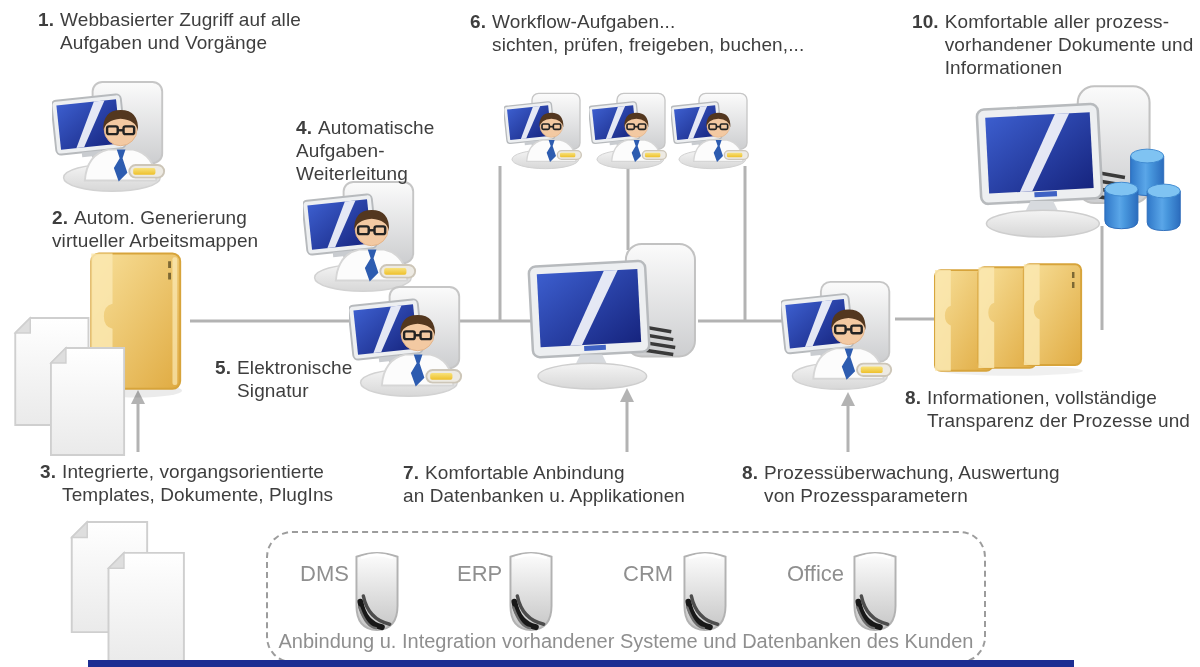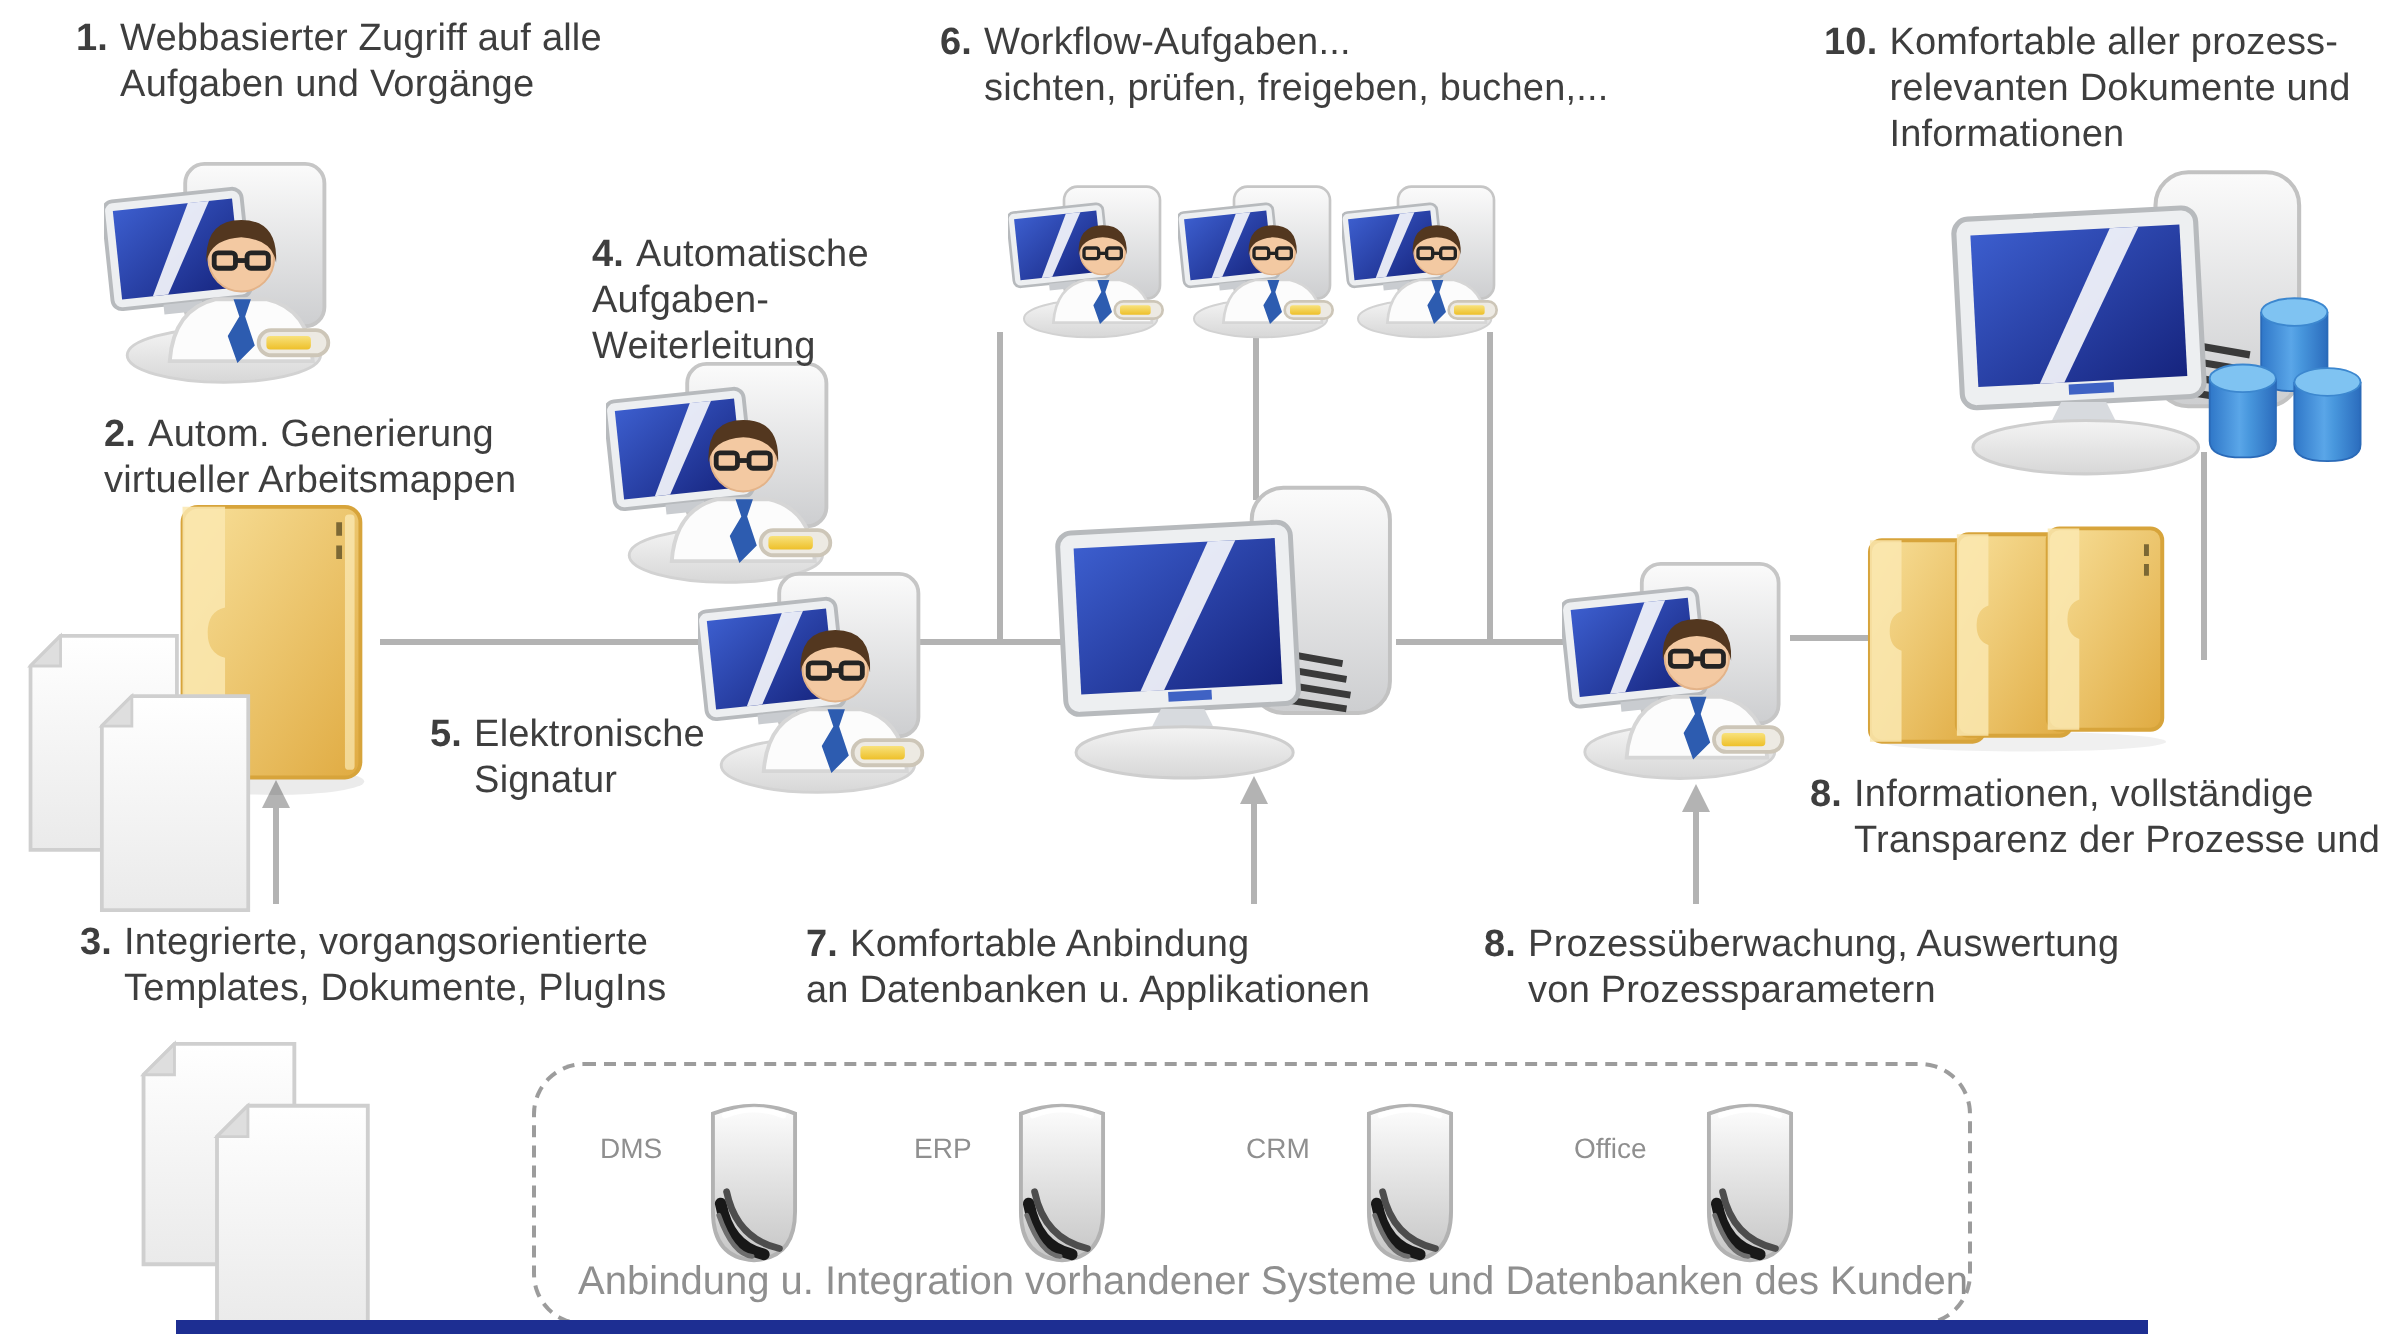--- a/index.html
+++ b/index.html
@@ -9,22 +9,22 @@
   }
   svg.defs{position:absolute;width:0;height:0;}
   .connectors{position:absolute;left:0;top:0;width:1200px;height:667px;pointer-events:none;}
   .icon{position:absolute;}
   .label{position:absolute;color:#3e3e3e;font-size:19px;line-height:23px;letter-spacing:0.1px;}
   .label .num{font-weight:700;}
   .hang{display:flex;gap:6px;}
   .hang .lines{display:flex;flex-direction:column;}
   .flush .num{margin-right:6px;}
   .dashed-box{position:absolute;border:2px dashed #9c9c9c;border-radius:26px;}
-  .sys-label{position:absolute;color:#8f8f8f;font-size:14px;line-height:24px;}
-  .caption{position:absolute;left:0;right:0;bottom:8px;text-align:right;color:#8f8f8f;font-size:20px;}
+  .sys-label{position:absolute;color:#8f8f8f;font-size:22px;line-height:24px;}
+  .caption{position:absolute;left:0;right:0;bottom:8px;text-align:center;color:#8f8f8f;font-size:20px;}
   .bottom-strip{position:absolute;left:88px;top:660px;width:986px;height:7px;background:#1d2e92;}
 </style>
 </head>
 <body>
 
 <div class="canvas">
 
   <svg class="defs" aria-hidden="true">
     <defs>
       <linearGradient id="gSilver" x1="0" y1="0" x2="0" y2="1">
@@ -288,21 +288,21 @@
     <span class="lines">
       <span>Informationen, vollständige</span>
       <span>Transparenz der Prozesse und</span>
     </span>
   </div>
 
   <div class="label hang" style="left:912px;top:10px">
     <span class="num">10.</span>
     <span class="lines">
       <span>Komfortable aller prozess-</span>
-      <span>relevanten Dokumente und</span>
+      <span>vorhandener Dokumente und</span>
       <span>Informationen</span>
     </span>
   </div>
 
   <div class="dashed-box" style="left:266px;top:531px;width:716px;height:128px">
     <div class="caption">Anbindung u. Integration vorhandener Systeme und Datenbanken des Kunden</div>
   </div>
   <div class="sys-label" style="left:300px;top:562px">DMS</div>
   <svg class="icon" style="left:346px;top:547px" width="62" height="88">
       <use href="#sym-drive"></use>

